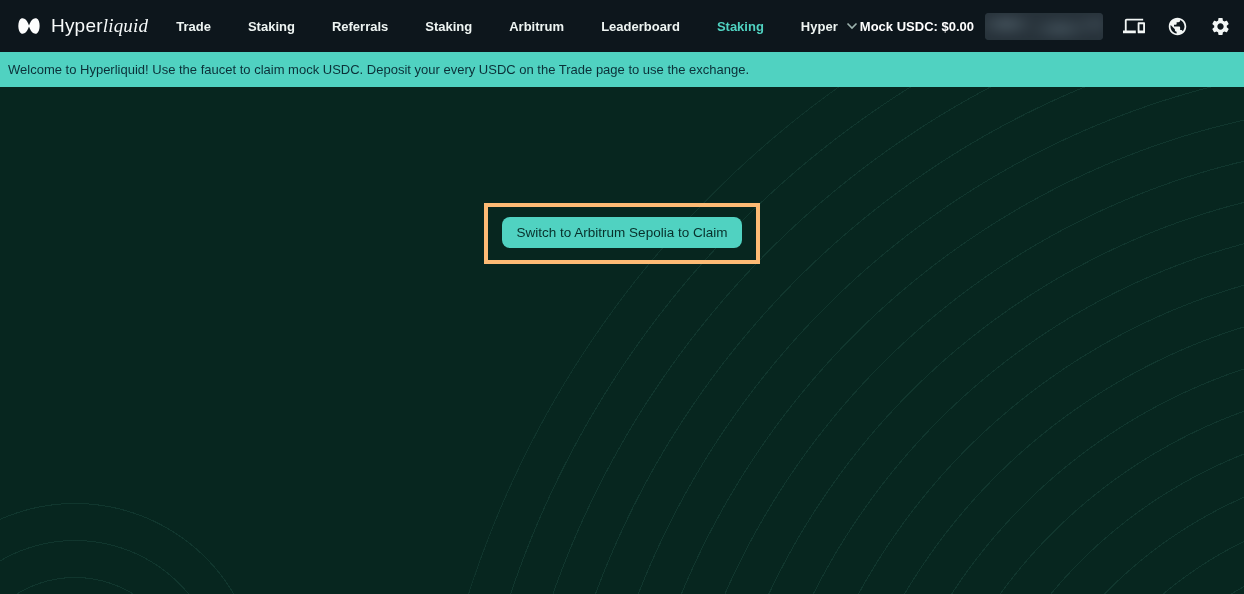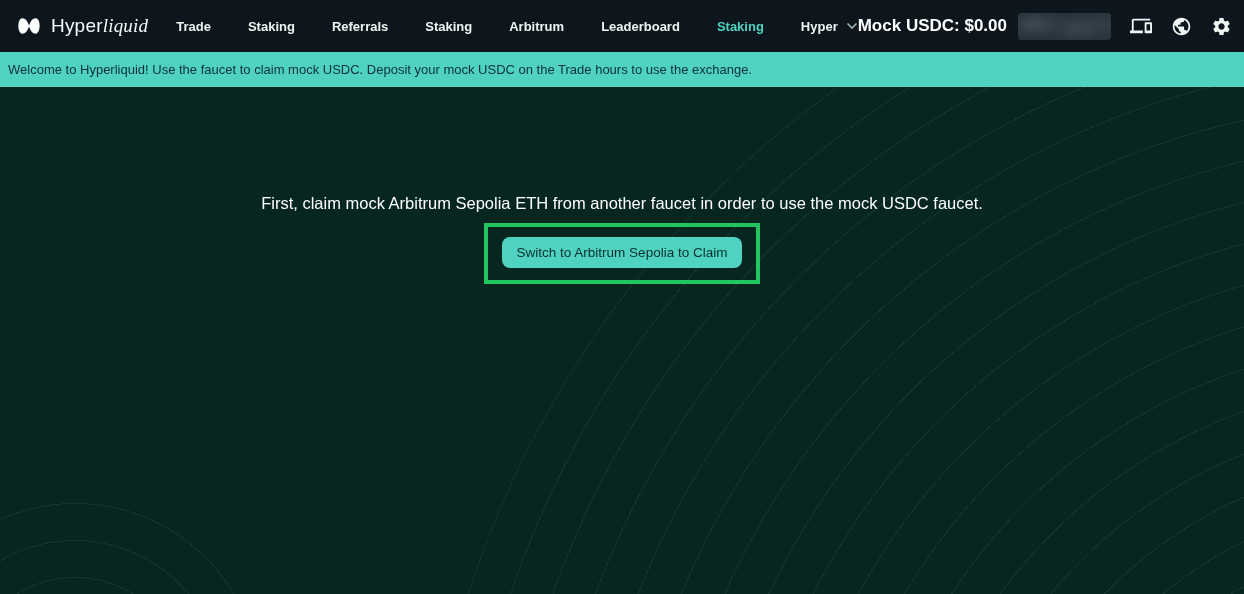--- a/index.html
+++ b/index.html
@@ -13,21 +13,21 @@
   .brand { font-size:19px; color:#f7fafa; letter-spacing:.2px; white-space:nowrap; }
   .brand .it { font-family:"Liberation Serif", serif; font-style:italic; }
 
   .nav { display:flex; align-items:center; gap:37px; margin-left:28px; }
   .nav a { font-size:13px; font-weight:600; color:#eef4f2; text-decoration:none;
            display:flex; align-items:center; gap:8px; white-space:nowrap; cursor:pointer; }
   .nav a.active { color:#50d2c1; }
 
   .spacer { flex:1; }
 
-  .balance { font-size:17px; font-weight:600; color:#ffffff; white-space:nowrap;text-align:center; }
+  .balance { font-size:13px; font-weight:600; color:#ffffff; white-space:nowrap;text-align:center; }
 
   .wallet { width:118px; height:27px; border-radius:4px; margin-left:11px;
             background:#27323a; overflow:hidden; position:relative; border:0; cursor:pointer; }
   .wallet .smudge { position:absolute; inset:-8px;
       background:
         radial-gradient(40px 14px at 22% 45%, #4d5c66 0%, transparent 70%),
         radial-gradient(42px 14px at 62% 55%, #45545e 0%, transparent 70%),
         radial-gradient(30px 12px at 88% 45%, #3d4a54 0%, transparent 70%),
         #27323a;
       filter:blur(6px); }
@@ -54,21 +54,21 @@
       border-radius:50%; pointer-events:none;
       background:repeating-radial-gradient(circle closest-side,
         transparent 0, transparent 36px,
         rgba(110,215,190,0.09) 36px, rgba(110,215,190,0.09) 37px); }
 
   .instructions { position:relative; z-index:2; margin-top:106px;
       font-size:16.5px; line-height:20px; color:#fdfefe; }
   .instructions span { display:block; }
 
   .red-frame { position:relative; z-index:2; display:inline-block; margin-top:10px;
-      border:4px solid #22c55e; padding:10px 14px 12px; }
+      border:4px solid #fdba74; padding:10px 14px 12px; }
 
   .claim-btn { background:#50d2c1; color:#07302b; border:0; border-radius:8px;
       height:31px; padding:0 15px; font-size:13.5px; cursor:pointer;
       font-family:"Liberation Sans", sans-serif; }
 </style>
 </head>
 <body>
 
 <header class="topbar">
   <a class="logo">
@@ -113,27 +113,26 @@
     </svg>
   </button>
   <button class="iconbtn">
     <svg width="21" height="21" viewBox="0 0 24 24">
       <path fill="#f2f6f5" d="M19.14,12.94c0.04-0.3,0.06-0.61,0.06-0.94c0-0.32-0.02-0.64-0.07-0.94l2.03-1.58c0.18-0.14,0.23-0.41,0.12-0.61 l-1.92-3.32c-0.12-0.22-0.37-0.29-0.59-0.22l-2.39,0.96c-0.5-0.38-1.03-0.7-1.62-0.94L14.4,2.81c-0.04-0.24-0.24-0.41-0.48-0.41 h-3.84c-0.24,0-0.43,0.17-0.47,0.41L9.25,5.35C8.66,5.59,8.12,5.92,7.63,6.29L5.24,5.33c-0.22-0.08-0.47,0-0.59,0.22L2.74,8.87 C2.62,9.08,2.66,9.34,2.86,9.48l2.03,1.58C4.84,11.36,4.8,11.69,4.8,12s0.02,0.64,0.07,0.94l-2.03,1.58 c-0.18,0.14-0.23,0.41-0.12,0.61l1.92,3.32c0.12,0.22,0.37,0.29,0.59,0.22l2.39-0.96c0.5,0.38,1.03,0.7,1.62,0.94l0.36,2.54 c0.05,0.24,0.24,0.41,0.48,0.41h3.84c0.24,0,0.44-0.17,0.47-0.41l0.36-2.54c0.59-0.24,1.13-0.56,1.62-0.94l2.39,0.96 c0.22,0.08,0.47,0,0.59-0.22l1.92-3.32c0.12-0.22,0.07-0.47-0.12-0.61L19.14,12.94z M12,15.6c-1.98,0-3.6-1.62-3.6-3.6 s1.62-3.6,3.6-3.6s3.6,1.62,3.6,3.6S13.98,15.6,12,15.6z"></path>
     </svg>
   </button>
 </header>
 
 <div class="banner">
-  <span>Welcome to Hyperliquid! Use the faucet to claim mock USDC. Deposit your mock USDC on the Trade hours to use the exchange.</span>
+  <span>Welcome to Hyperliquid! Use the faucet to claim mock USDC. Deposit your every USDC on the Trade page to use the exchange.</span>
 </div>
 
 <main class="main">
   <div class="arcs-right"></div>
   <div class="arcs-left"></div>
 
   <p class="instructions">
-    <span>First, claim mock Arbitrum Sepolia ETH from another faucet in order to use the mock USDC faucet.</span>
   </p>
 
   <div class="red-frame">
     <button class="claim-btn">Switch to Arbitrum Sepolia to Claim</button>
   </div>
 </main>
 
 </body></html>

